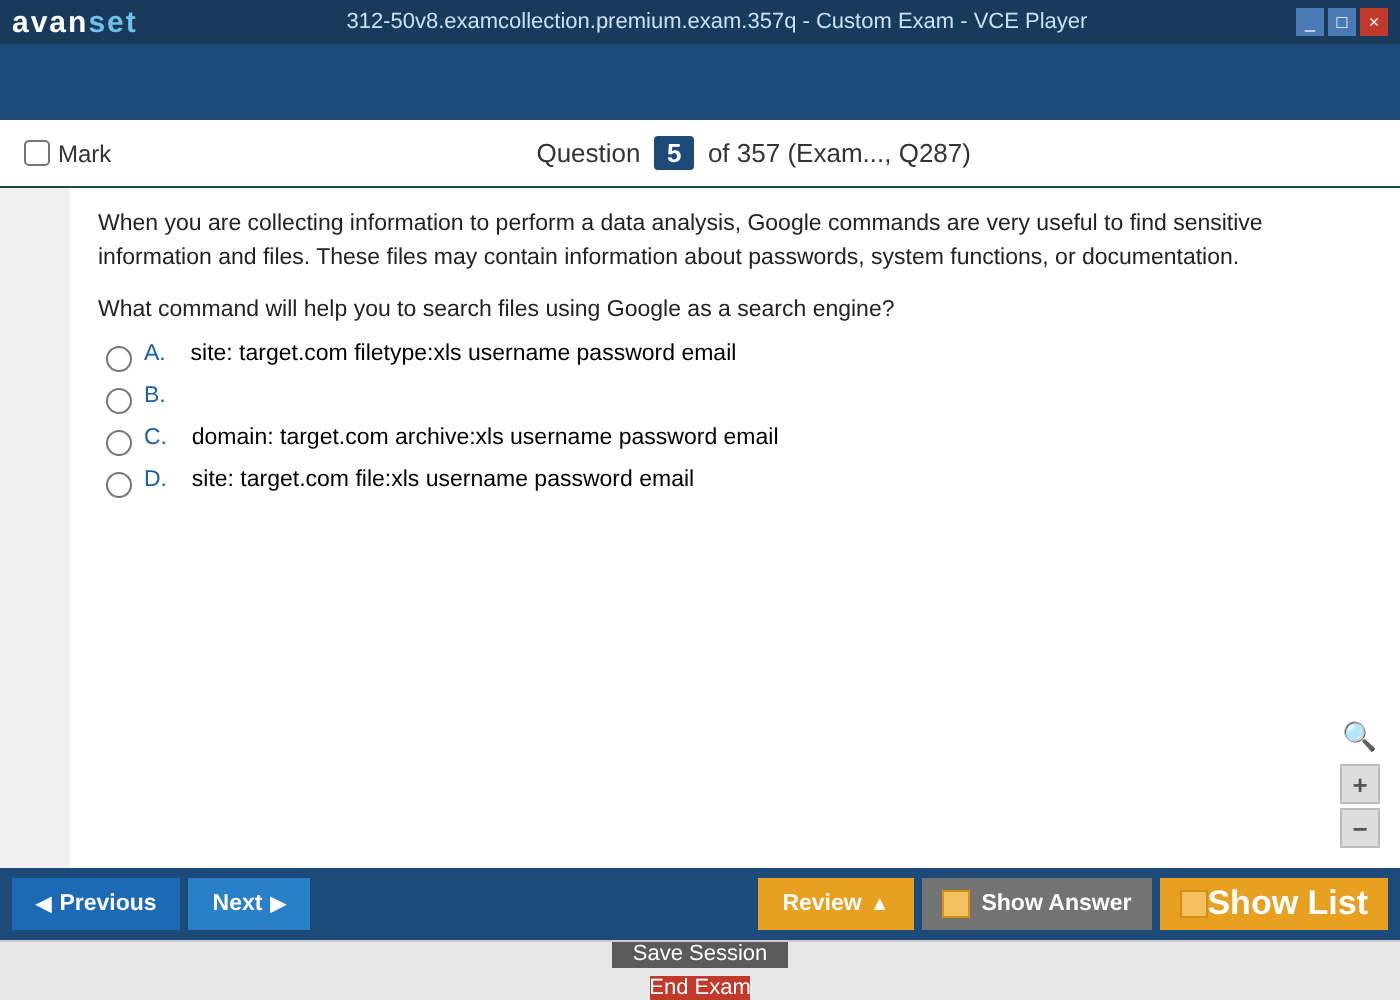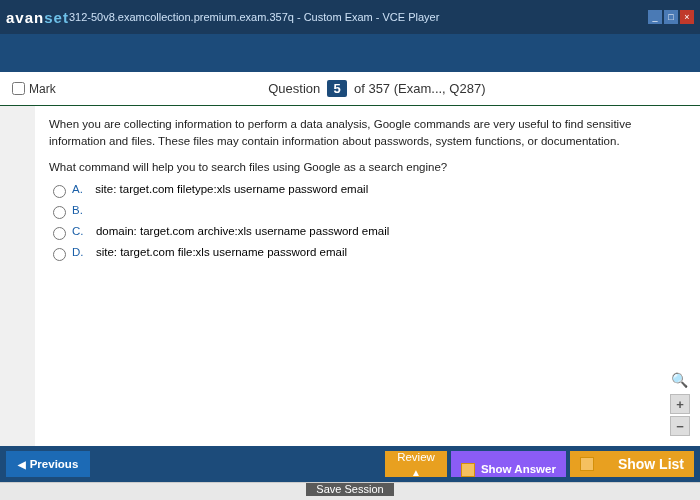--- a/index.html
+++ b/index.html
@@ -6,24 +6,24 @@
     body { width: 700px; height: 500px; font-family: Arial, sans-serif; font-size: 12px; background: #f0f0f0; overflow: hidden; }
 
     
     .title-bar {
       background: linear-gradient(to bottom, #1a3a5c, #1a3a5c);
       color: white;
       display: flex;
       align-items: center;
       justify-content: space-between;
       padding: 4px 6px;
-      height: 34px;
+      height: 22px;
     }
     .title-bar-left { display: flex; align-items: center; gap: 6px; }
-    .title-bar-title { font-size: 11px; color: #cce0f5; flex: 1; text-align: left; }
+    .title-bar-title { font-size: 11px; color: #cce0f5; flex: 1; text-align: center; }
     .title-bar-controls { display: flex; gap: 2px; }
     .title-bar-controls span {
       display: inline-block; width: 14px; height: 14px; background: #4a7ab5;
       text-align: center; line-height: 14px; font-size: 9px; color: white; cursor: pointer;
     }
 
     
     .logo { font-size: 15px; font-weight: bold; color: white; letter-spacing: 1px; }
     .logo span.avan { color: white; }
     .logo span.set { color: #6ec0e8; }
@@ -114,34 +114,34 @@
     }
     .nav-btn.prev { background: #1c6ab5; color: white; }
     .nav-btn.next { background: #2980c8; color: white; }
     .nav-btn .arrow-left { font-size: 10px; }
     .nav-btn .arrow-right { font-size: 10px; }
 
     .spacer { flex: 1; }
 
     .review-btn {
       height: 26px; background: #e8a020; color: white;
-      border: none; cursor: pointer; font-size: 11.5px; font-weight: normal;
-      padding: 0 12px; display: flex; align-items: center; gap: 4px; flex-direction: column;
+      border: none; cursor: pointer; font-size: 11.5px; font-weight: bold;
+      padding: 0 12px; display: flex; align-items: center; gap: 4px;
     }
     .review-arrow { font-size: 10px; }
 
     .show-answer-btn {
-      height: 26px; background: #8b5cf6; color: white;
+      height: 26px; background: #737373; color: white;
       border: none; cursor: pointer; font-size: 11.5px; font-weight: bold;
-      padding: 12px 10px; display: flex; align-items: flex-start; gap: 6px;
+      padding: 12px 10px; display: flex; align-items: center; gap: 6px;
     }
     .show-list-btn {
       height: 26px; background: #e8a020; color: white;
-      border: none; cursor: pointer; font-size: 14px; font-weight: bold;
-      padding: 0 10px; display: flex; align-items: center; gap: 24px;
+      border: none; cursor: pointer; font-size: 17px; font-weight: bold;
+      padding: 0 10px; display: flex; align-items: center; gap: 0;
     }
     .btn-icon-sq {
       width: 14px; height: 14px; background: #f5c060; border: 1px solid #d4900a;
       flex-shrink: 0;
     }
 
     
     .very-bottom {
       background: #e8e8e8;
       height: 30px;
@@ -226,20 +226,24 @@
       <div class="zoom-btn">−</div>
     </div>
   </div>
 </div>
 
 <div class="bottom-nav">
   <button class="nav-btn prev">
     <span class="arrow-left">◀</span>
     <span>Previous</span>
   </button>
+  <button class="nav-btn next">
+    <span>Next</span>
+    <span class="arrow-right">▶</span>
+  </button>
 
   <div class="spacer"></div>
 
   <button class="review-btn">
     <span>Review</span>
     <span class="review-arrow">▲</span>
   </button>
 
   <button class="show-answer-btn">
     <span class="btn-icon-sq"></span>

